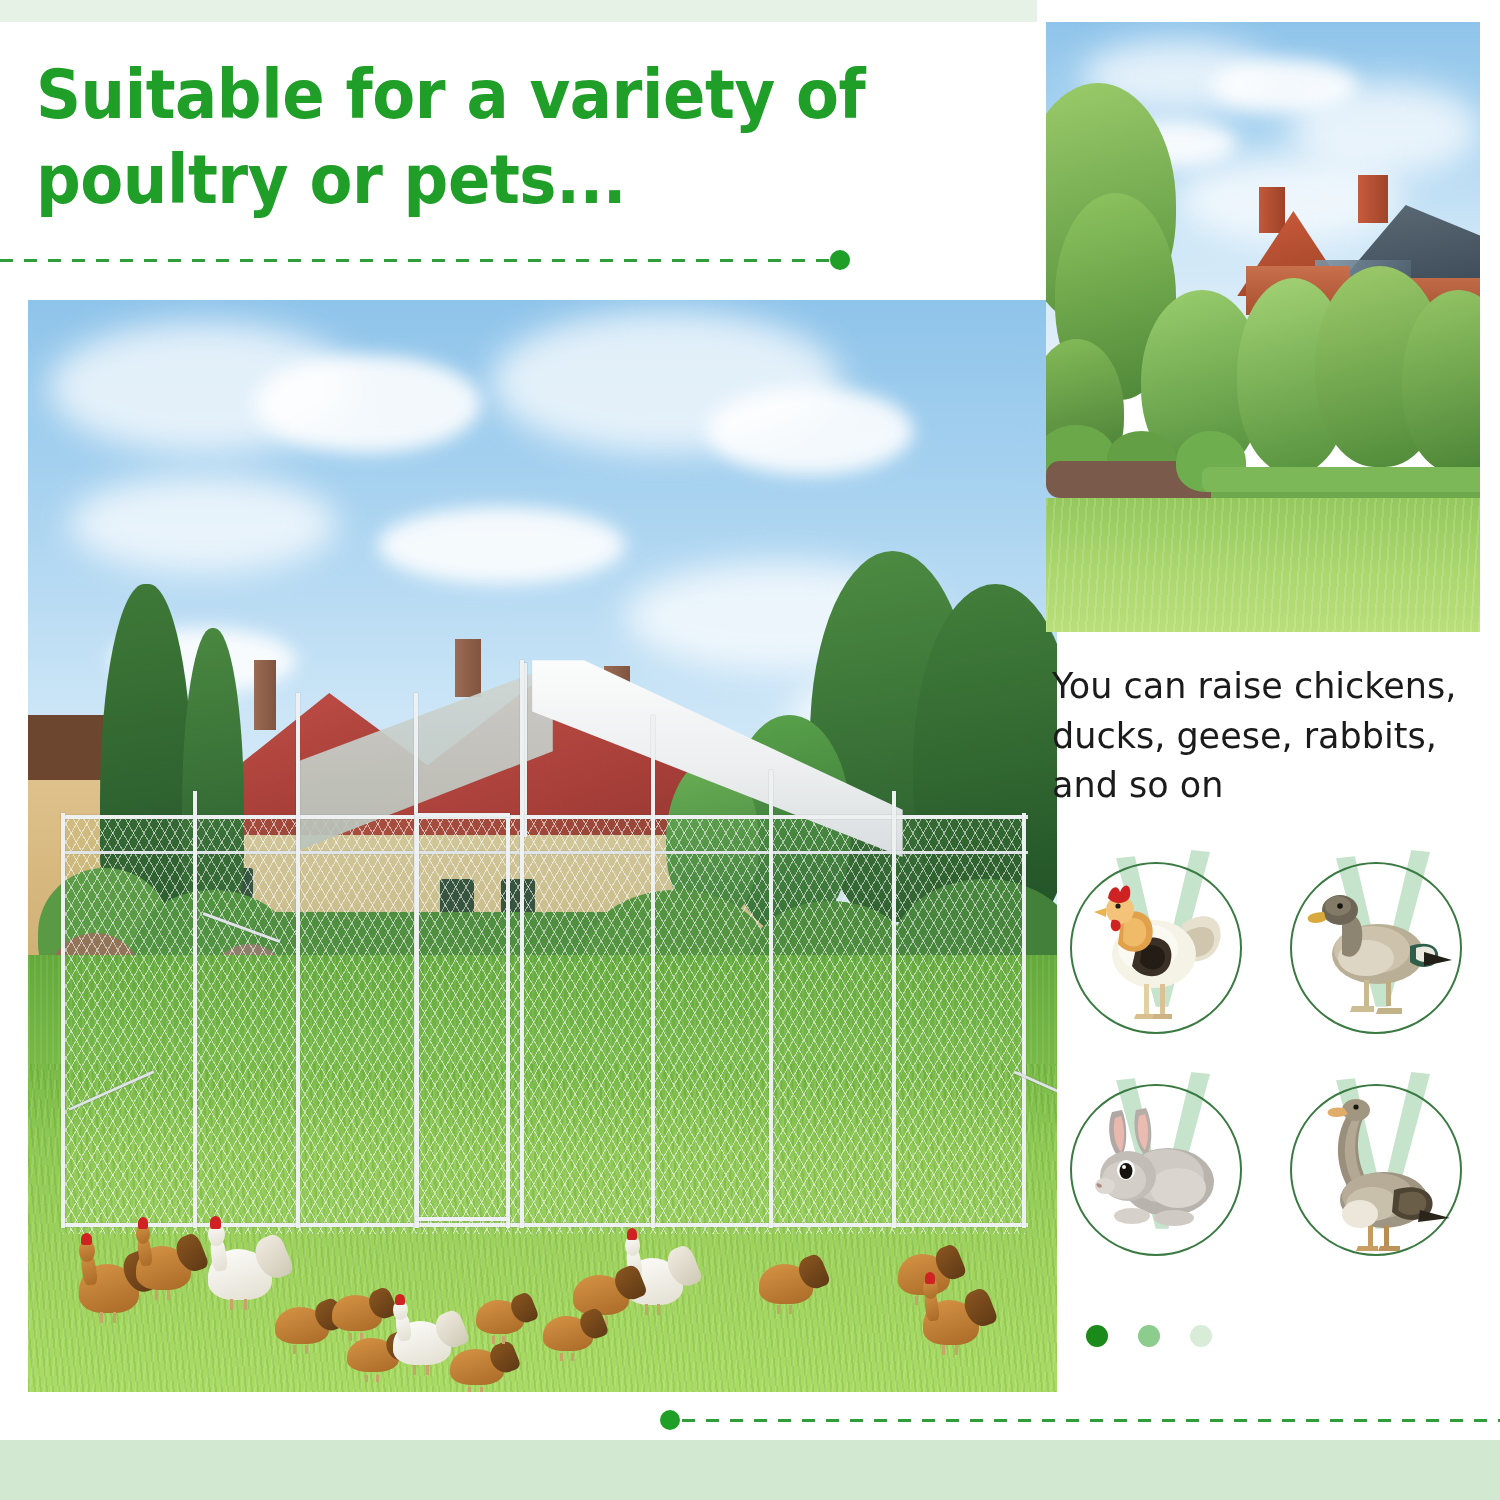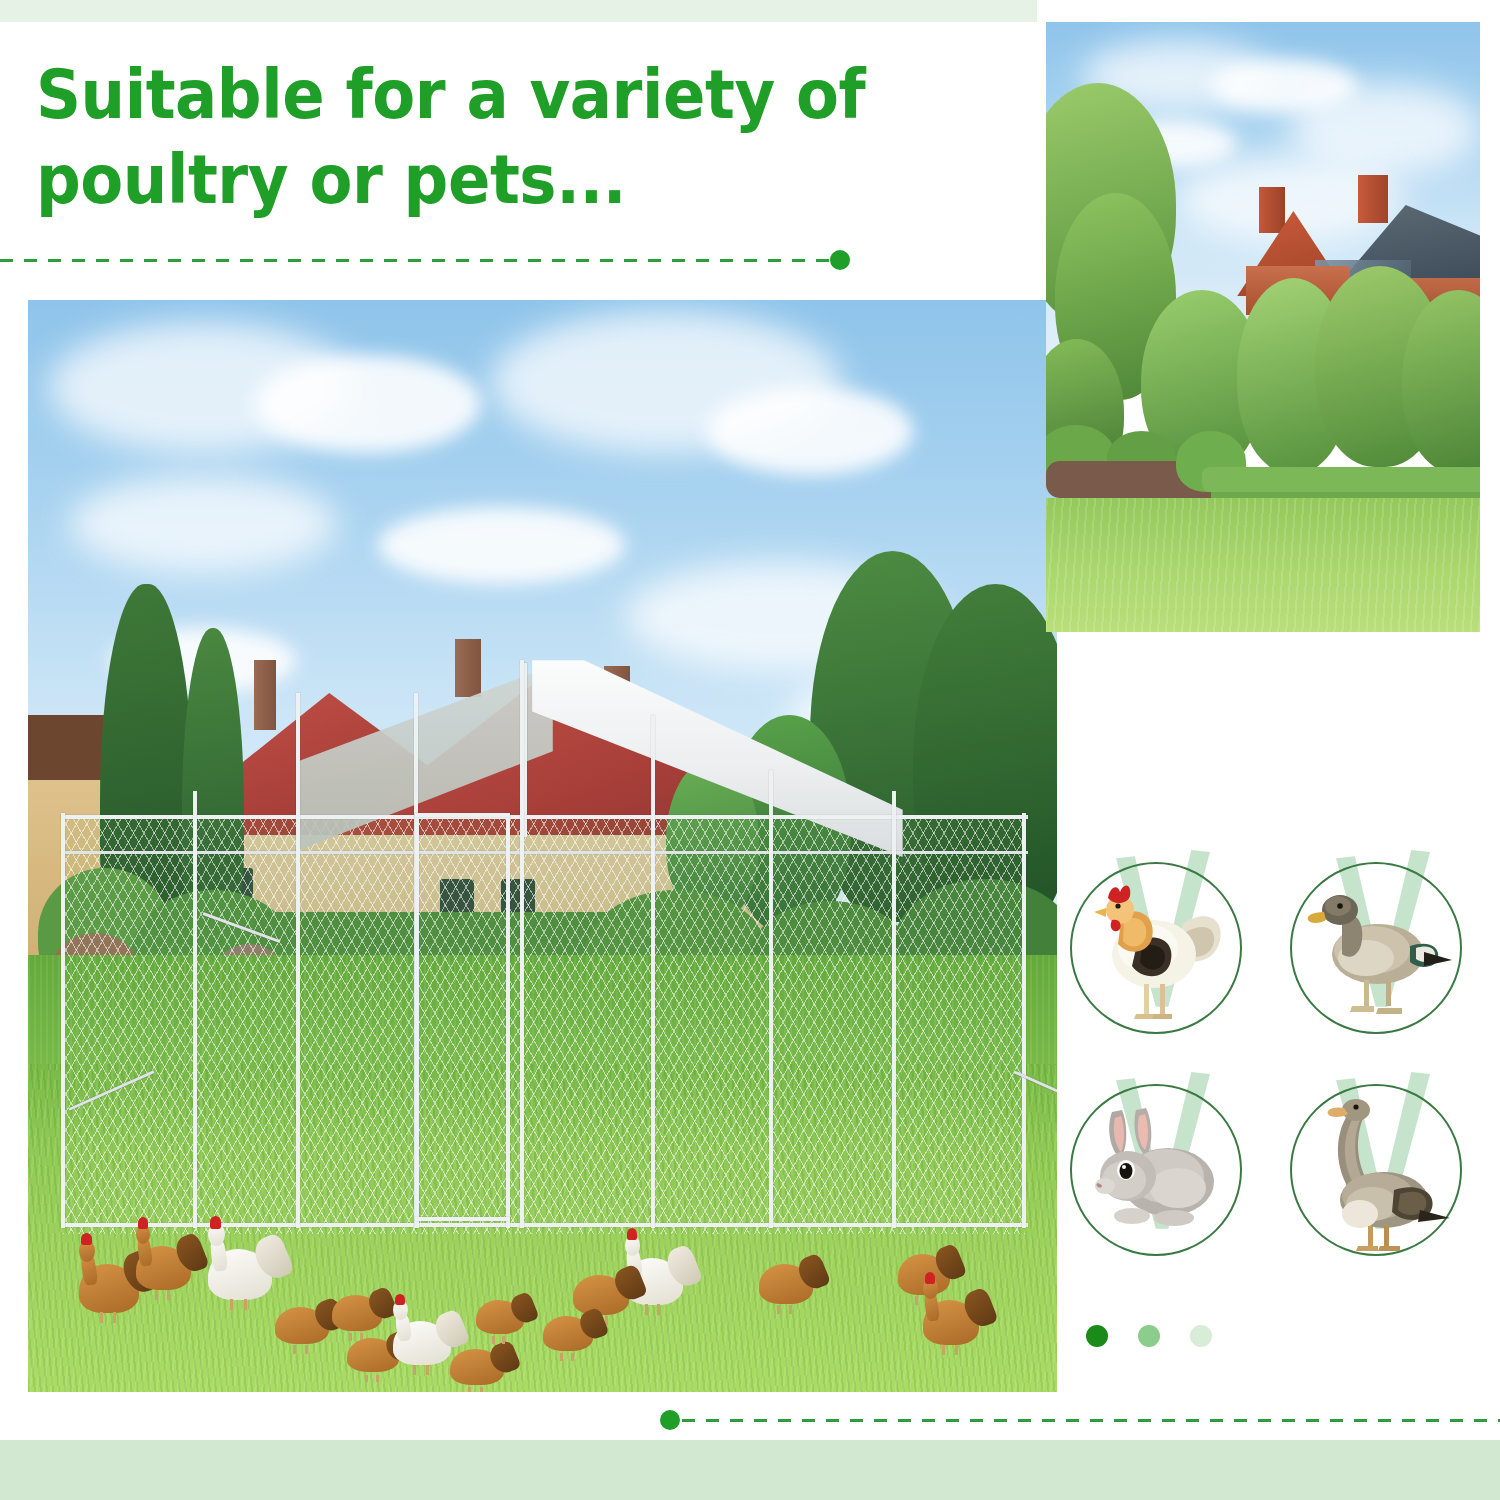--- a/index.html
+++ b/index.html
@@ -460,20 +460,23 @@
     <div class="hedge" style="left:36%;top:73%;width:66%;height:4%;background:#7cb858;border-radius:8px"></div>
 
     <div class="grass" style="top:78%;height:24%;
          background:
            repeating-linear-gradient(94deg, rgba(255,255,255,.14) 0 2px, rgba(0,0,0,0) 2px 8px),
            linear-gradient(to bottom, #93c85c 0%, #a9d66c 45%, #bbe07c 100%)"></div>
   </div>
 
   <div class="white-gap-right"></div>
 
+  <div class="raise-text">You can raise chickens,
+ducks, geese, rabbits,
+and so on</div>
 
   <div class="icon-grid">
 
     <div class="icon-cell" style="left:0px;top:0px">
       <svg class="check" viewBox="0 0 100 180">
         <path d="M6 8 L44 150 L56 150 L96 2 L78 0 L50 118 L24 6 Z" fill="#8fc99a"></path>
       </svg>
       <div class="ring"></div>
       <svg class="animal" viewBox="0 0 172 172">
 

